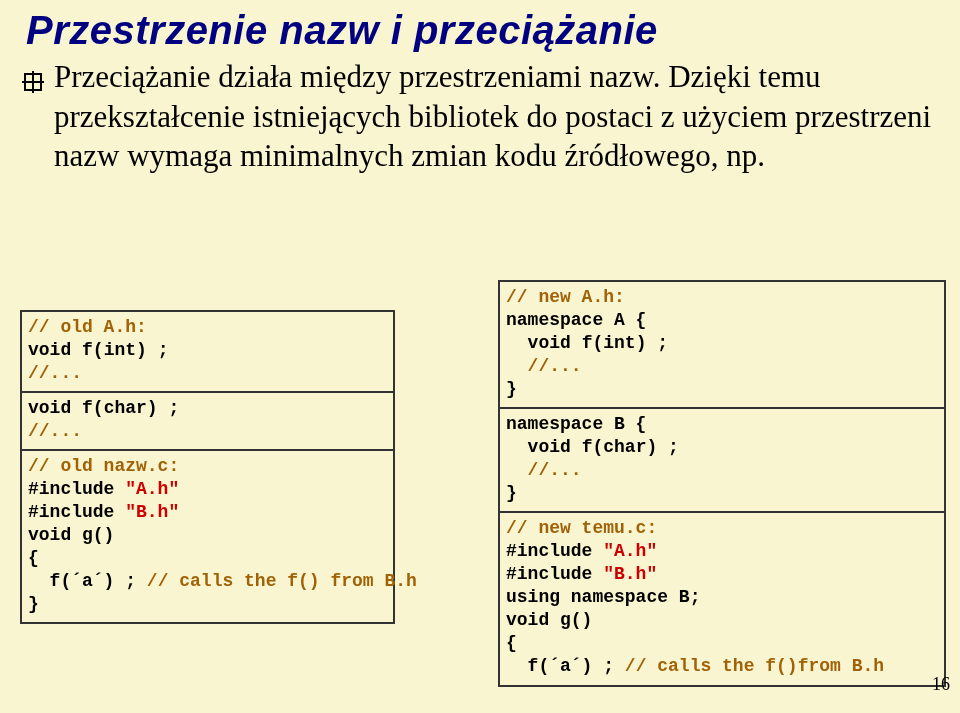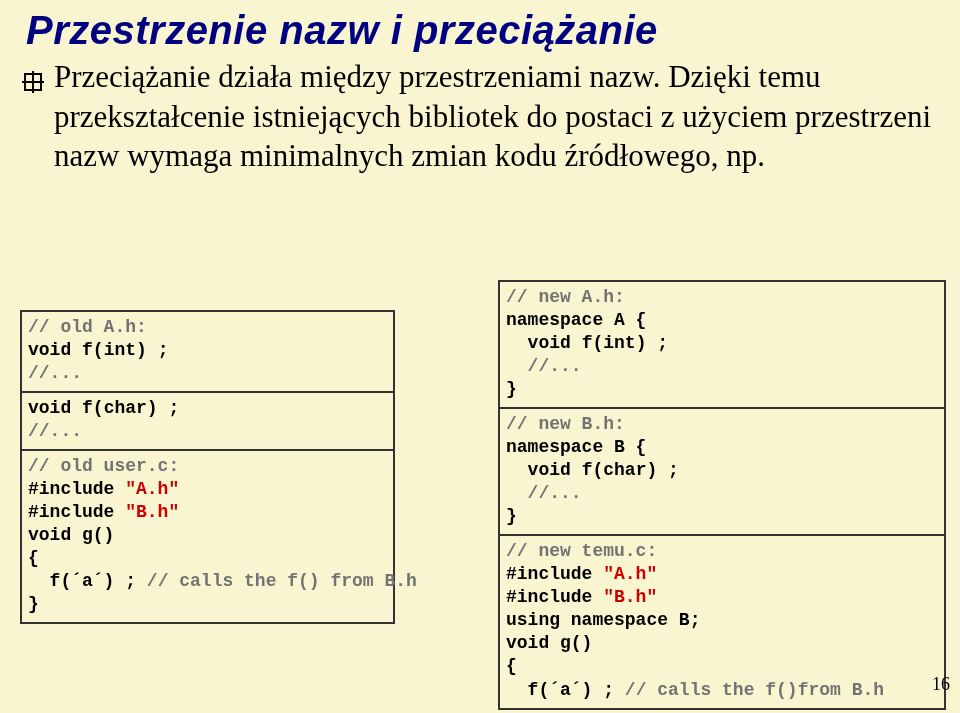--- a/index.html
+++ b/index.html
@@ -8,21 +8,21 @@
 .bullet-row { display: flex; align-items: flex-start; padding: 4px 0 0 22px; }
 .bullet-icon { flex: 0 0 auto; margin: 14px 10px 0 0; }
 .body-text { font-size: 31px; color: #000; line-height: 1.28; font-family: 'Times New Roman', Times, serif; }
 .code-col { position: absolute; }
 .code-left { left: 20px; top: 310px; width: 375px; }
 .code-right { left: 498px; top: 280px; width: 448px; }
 .code-box { border: 2px solid #333; background: #f9f5d0; padding: 4px 6px 6px 6px; margin-bottom: -2px; }
 .code-line { font-family: 'Courier New', Courier, monospace; font-size: 18px; font-weight: bold; line-height: 1.28; white-space: pre; }
 .kw { color: #000000; }
 .c-red { color: #cc0000; }
-.c-green { color: #737373; }
+.c-green { color: #a16207; }
 .page-num { position: absolute; right: 10px; bottom: 18px; font-size: 18px; font-family: 'Times New Roman', Times, serif; }
 </style>
 </head>
 <body>
 
 <div class="title">Przestrzenie nazw i przeciążanie</div>
 
 <div class="bullet-row">
   <span class="bullet-icon">
     <svg width="22" height="22" viewBox="0 0 22 22">
@@ -38,40 +38,39 @@
   <div class="code-box">
     <div class="code-line c-green">// old A.h:</div>
     <div class="code-line"><span class="kw">void</span><span> f(</span><span class="kw">int</span><span>) ;</span></div>
     <div class="code-line c-green">//...</div>
   </div>
   <div class="code-box">
     <div class="code-line"><span class="kw">void</span><span> f(</span><span class="kw">char</span><span>) ;</span></div>
     <div class="code-line c-green">//...</div>
   </div>
   <div class="code-box">
-    <div class="code-line c-green">// old user.c:</div>
+    <div class="code-line c-green">// old nazw.c:</div>
     <div class="code-line"><span class="kw">#include </span><span class="c-red">"A.h"</span></div>
     <div class="code-line"><span class="kw">#include </span><span class="c-red">"B.h"</span></div>
     <div class="code-line"><span class="kw">void</span><span> g()</span></div>
     <div class="code-line">{</div>
     <div class="code-line"><span>  f(´a´) ; </span><span class="c-green">// calls the f() from B.h</span></div>
     <div class="code-line">}</div>
   </div>
 </div>
 
 <div class="code-col code-right">
   <div class="code-box">
     <div class="code-line c-green">// new A.h:</div>
     <div class="code-line"><span class="kw">namespace</span><span> A {</span></div>
     <div class="code-line"><span>  </span><span class="kw">void</span><span> f(</span><span class="kw">int</span><span>) ;</span></div>
     <div class="code-line"><span>  </span><span class="c-green">//...</span></div>
     <div class="code-line">}</div>
   </div>
   <div class="code-box">
-    <div class="code-line c-green">// new B.h:</div>
     <div class="code-line"><span class="kw">namespace</span><span> B {</span></div>
     <div class="code-line"><span>  </span><span class="kw">void</span><span> f(</span><span class="kw">char</span><span>) ;</span></div>
     <div class="code-line"><span>  </span><span class="c-green">//...</span></div>
     <div class="code-line">}</div>
   </div>
   <div class="code-box">
     <div class="code-line c-green">// new temu.c:</div>
     <div class="code-line"><span class="kw">#include </span><span class="c-red">"A.h"</span></div>
     <div class="code-line"><span class="kw">#include </span><span class="c-red">"B.h"</span></div>
     <div class="code-line"><span class="kw">using namespace</span><span> B;</span></div>

